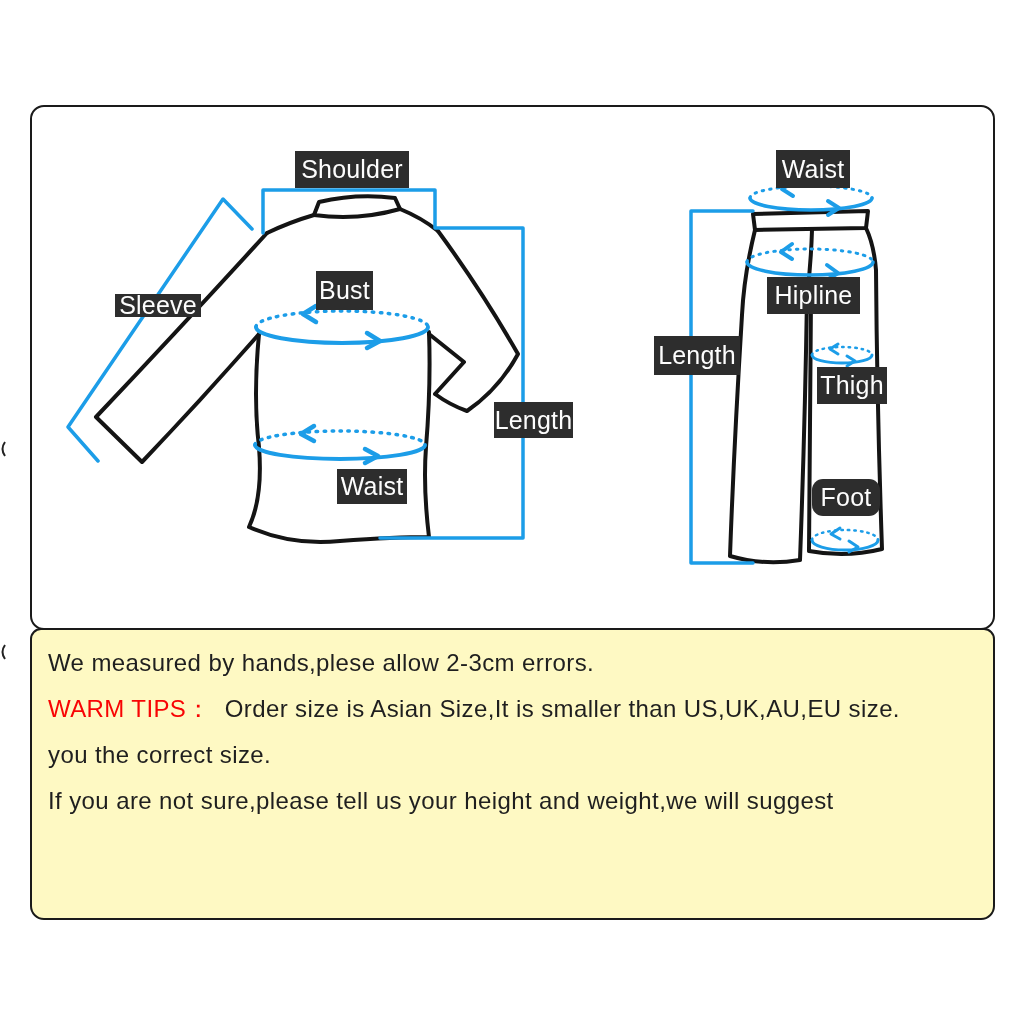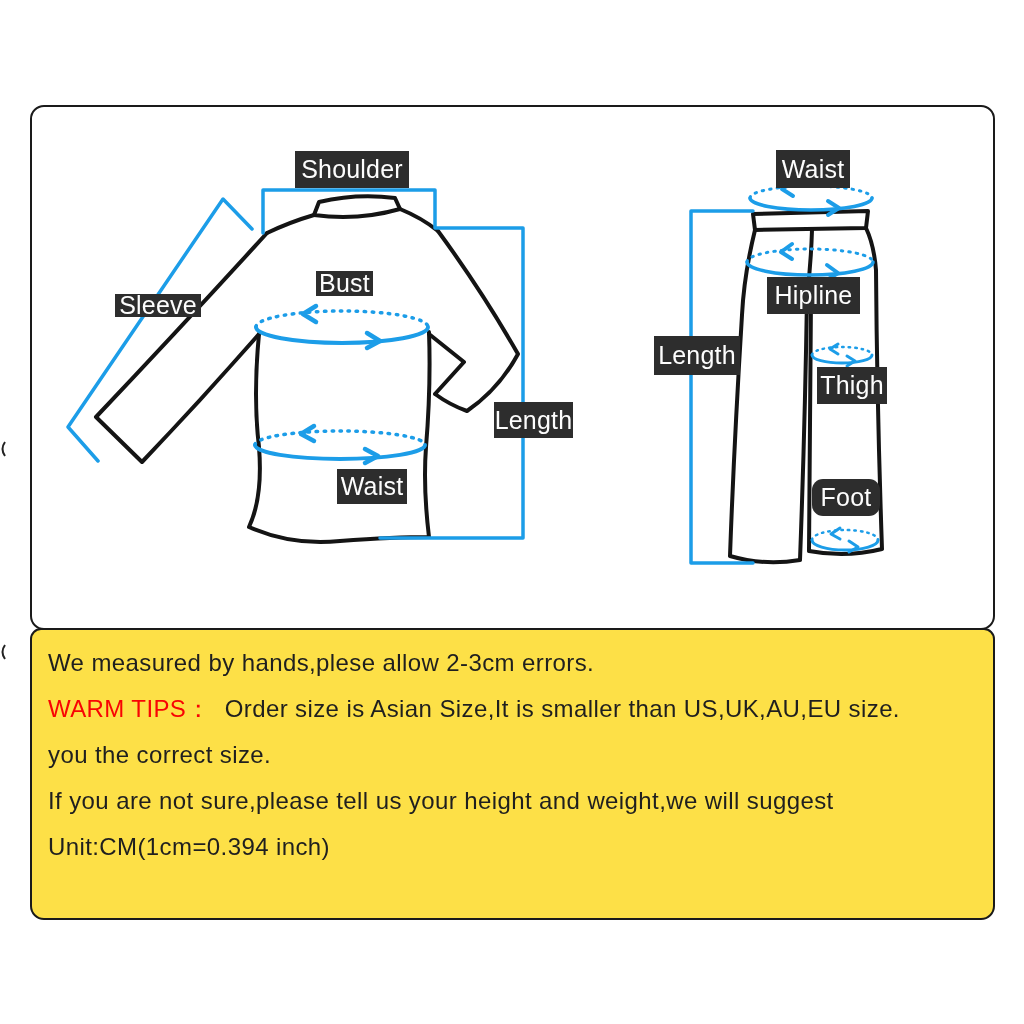--- a/index.html
+++ b/index.html
@@ -6,21 +6,21 @@
   body{
     width:1024px;height:1024px;position:relative;background:#ffffff;
     font-family:"Liberation Sans",sans-serif;overflow:hidden;
   }
   .panel{
     position:absolute;box-sizing:border-box;border:2px solid #1a1a1a;background:transparent;
   }
   #diagram-panel{left:30px;top:105px;width:965px;height:525px;border-radius:14px;}
   #notes-panel{
     left:30px;top:628px;width:965px;height:292px;
-    border-radius:11px 11px 14px 14px;background:#fde047;
+    border-radius:11px 11px 14px 14px;background:#fef9c3;
     padding:10px 16px 0 16px;
   }
   #diagram-svg{position:absolute;left:30px;top:105px;width:965px;height:525px;z-index:2;}
   .tag{
     position:absolute;z-index:3;background:#2d2d2d;color:#fdfdfd;
     display:flex;align-items:center;justify-content:center;
     font-size:25px;line-height:1;letter-spacing:0.2px;
   }
   .note-line{
     margin:0;font-size:24px;line-height:46px;letter-spacing:0.4px;color:#1f1f1f;
@@ -80,37 +80,36 @@
     <polyline stroke-width="3" points="817,251 825,256 817,261"></polyline>
     <path stroke-width="2.5" stroke-dasharray="1.5 5" d="M 782 435 A 33 10 0 0 1 848 435"></path>
     <path stroke-width="3" d="M 782 435 A 33 10 0 0 0 848 435"></path>
     <polyline stroke-width="3" points="810,423 801,429 810,434"></polyline>
     <polyline stroke-width="3" points="819,436 828,442 819,447"></polyline>
   </g>
 </svg>
 
 <div class="tag" style="left:295px;top:151px;width:114px;height:37px;">Shoulder</div>
 <div class="tag" style="left:115px;top:271px;width:86px;height:23px;margin-top:23px;">Sleeve</div>
-<div class="tag" style="left:316px;top:271px;width:57px;height:25px;">Bust</div>
+<div class="tag" style="left:316px;top:271px;width:57px;height:39px;">Bust</div>
 <div class="tag" style="left:494px;top:402px;width:79px;height:36px;">Length</div>
 <div class="tag" style="left:337px;top:469px;width:70px;height:35px;">Waist</div>
 <div class="tag" style="left:776px;top:150px;width:74px;height:38px;">Waist</div>
 <div class="tag" style="left:767px;top:277px;width:93px;height:37px;">Hipline</div>
 <div class="tag" style="left:654px;top:336px;width:86px;height:39px;">Length</div>
 <div class="tag" style="left:817px;top:367px;width:70px;height:37px;">Thigh</div>
 <div class="tag" style="left:812px;top:479px;width:68px;height:37px;border-radius:11px;">Foot</div>
 
 <div class="panel" id="notes-panel">
   <p class="note-line">We measured by hands,plese allow 2-3cm errors.</p>
   <p class="note-line">
     <span class="warm">WARM TIPS：</span><span>Order size is Asian Size,It is smaller than US,UK,AU,EU size.</span>
   </p>
   <p class="note-line">you the correct size.</p>
   <p class="note-line">If you are not sure,please tell us your height and weight,we will suggest</p>
-  <p class="note-line">Unit:CM(1cm=0.394 inch)</p>
 </div>
 
 <svg class="edge-artifact" style="top:441px;" width="6" height="16">
   <path d="M5 1 Q0 8 5 15" stroke="#222" stroke-width="2" fill="none"></path>
 </svg>
 <svg class="edge-artifact" style="top:644px;" width="6" height="16">
   <path d="M5 1 Q0 8 5 15" stroke="#222" stroke-width="2" fill="none"></path>
 </svg>
 
 </body></html>

